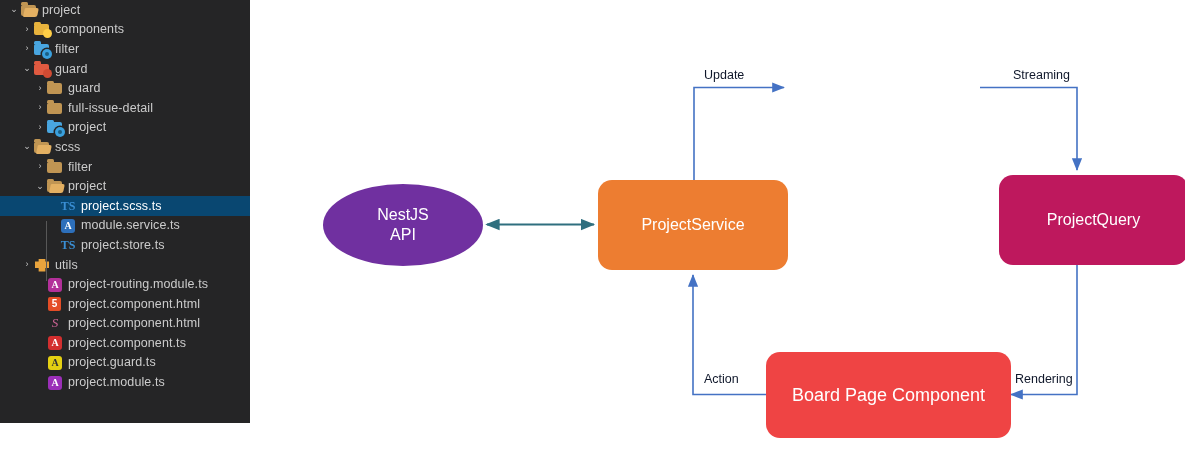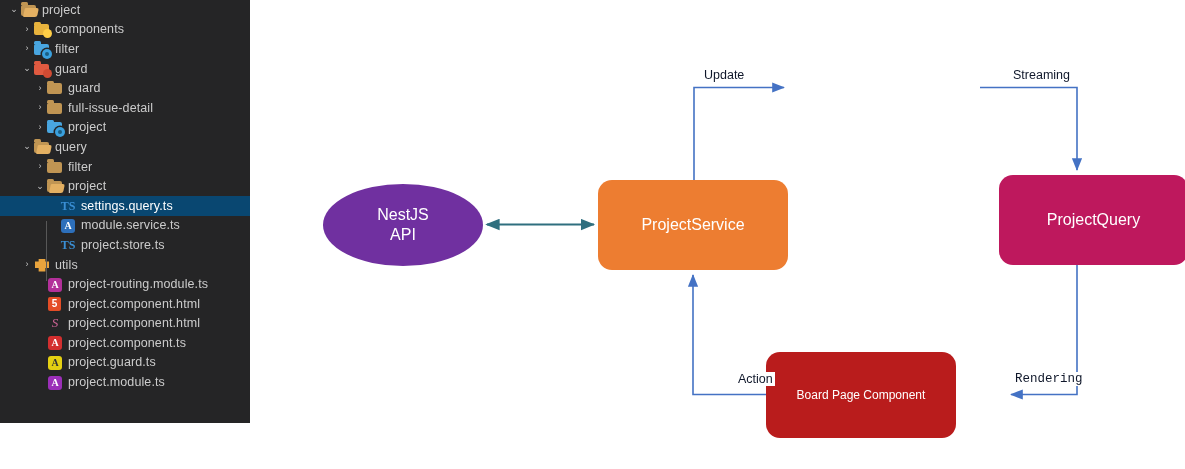--- a/index.html
+++ b/index.html
@@ -185,42 +185,42 @@
         <span class="folder" style="background:#49a6e0"></span>
         <span class="gear"></span>
       </span>
       <span class="lbl">project</span>
     </div>
     <div class="row" style="padding-left: 21px;">
       <span class="twisty">⌄</span>
       <span class="ico">
         <span class="folder open" style="background:#c09553"></span>
       </span>
-      <span class="lbl">query</span>
+      <span class="lbl">scss</span>
     </div>
     <div class="row" style="padding-left: 34px;">
       <span class="twisty">›</span>
       <span class="ico">
         <span class="folder" style="background:#c09553"></span>
       </span>
       <span class="lbl">filter</span>
     </div>
     <div class="row" style="padding-left: 34px;">
       <span class="twisty">⌄</span>
       <span class="ico">
         <span class="folder open" style="background:#c09553"></span>
       </span>
       <span class="lbl">project</span>
     </div>
     <div class="row selected" style="padding-left: 47px;">
       <span class="twisty none"></span>
       <span class="ico">
         <span class="ts">TS</span>
       </span>
-      <span class="lbl">settings.query.ts</span>
+      <span class="lbl">project.scss.ts</span>
     </div>
     <div class="row" style="padding-left: 47px;">
       <span class="twisty none"></span>
       <span class="ico">
         <span class="shield" style="background:#2d6fba">
           <span>A</span>
         </span>
       </span>
       <span class="lbl">module.service.ts</span>
     </div>
@@ -318,20 +318,20 @@
 <div class="node ellipse" style="left: 323px; top: 184px; width: 160px; height: 82px; background: rgb(112, 48, 160); font-size: 16px;">
       <span style="white-space: pre-line;">NestJS
 API</span>
     </div>
     <div class="node box" style="left: 598px; top: 180px; width: 190px; height: 90px; background: rgb(237, 125, 49); font-size: 16px;">
       <span style="white-space: pre-line;">ProjectService</span>
     </div>
     <div class="node box" style="left: 983px; top: 175px; width: 189px; height: 90px; background: #be185d; font-size: 16px; margin-left: 16px;">
       <span style="white-space: pre-line;">ProjectQuery</span>
     </div>
-    <div class="node box" style="left: 766px; top: 352px; width: 190px; height: 86px; background: #b91c1c; font-size: 12px;">
+    <div class="node box" style="left: 766px; top: 352px; width: 245px; height: 86px; background: #ef4444; font-size: 18px;">
       <span style="white-space: pre-line;">Board Page Component</span>
     </div>
     <span class="edge-label" style="left: 702px; top: 68px;">Update</span>
     <span class="edge-label" style="left: 1011px; top: 68px;">Streaming</span>
-    <span class="edge-label" style="left: 1013px; top: 372px; font-family: Liberation Mono, monospace;">Rendering</span>
-    <span class="edge-label" style="left: 736px; top: 372px;">Action</span>
+    <span class="edge-label" style="left: 1013px; top: 372px;">Rendering</span>
+    <span class="edge-label" style="left: 702px; top: 372px;">Action</span>
   </div>
 
 </body></html>

